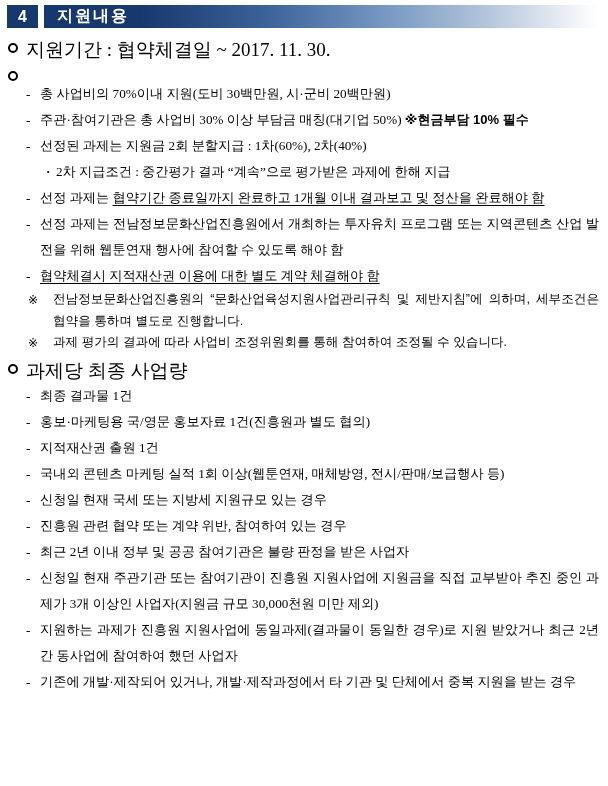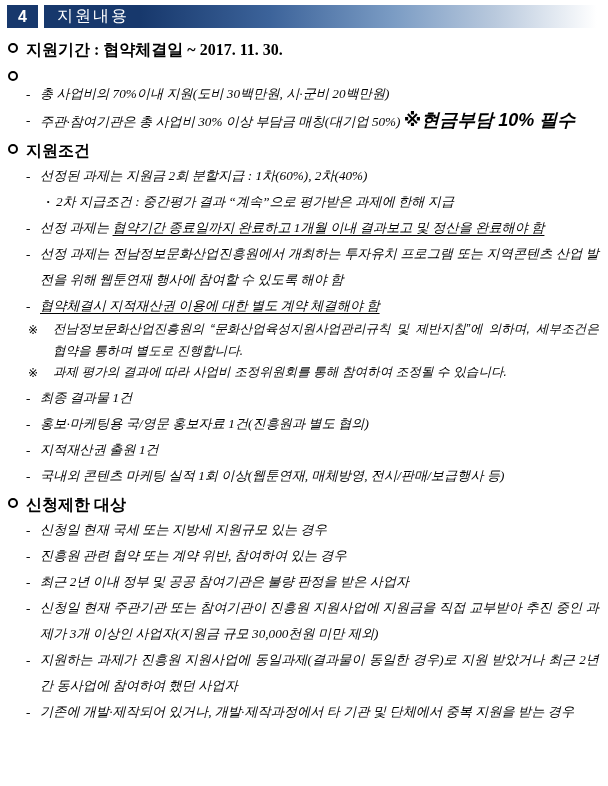--- a/index.html
+++ b/index.html
@@ -17,52 +17,52 @@
     font-family:"Liberation Sans","DejaVu Sans",sans-serif;
     font-weight:bold;font-size:16px;
     display:flex;align-items:center;justify-content:center;
   }
   .hdr-gap{flex:0 0 6px;}
   .hdr-bar{
     flex:1;
     background:linear-gradient(90deg,#17386c 0%,#17386c 17%,#3c639a 40%,#7b9cc4 62%,#b9c9dd 80%,#ffffff 98%);
     color:#fff;
     font-family:"Liberation Sans","DejaVu Sans",sans-serif;
-    font-weight:normal;font-size:16px;letter-spacing:2px;
+    font-weight:bold;font-size:16px;letter-spacing:2px;
     display:flex;align-items:center;padding-left:13px;
   }
   
   .content{padding:6px 9px 0 8px;}
   .section{margin:0;}
   .sec-heading{
     display:flex;align-items:flex-start;
-    font-weight:bold;font-size:16px;line-height:25px;
+    font-weight:normal;font-size:19px;line-height:25px;
     margin-top:3px;
   }
   .ring{
     flex:0 0 10px;width:10px;height:10px;border:2.2px solid #000;border-radius:50%;
     margin:6px 8px 0 0;box-sizing:border-box;
   }
   .item{display:flex;align-items:flex-start;font-size:13.2px;line-height:26px;}
   .item .marker{flex:0 0 14px;text-align:left;}
   .item.m-dash{margin-left:18px;}
   .item.m-dot{margin-left:38px;}
   .item.m-dot .marker{flex:0 0 10px;font-weight:bold;}
   .item.m-note{margin-left:20px;}
   .item.m-note .marker{flex:0 0 25px;}
-  .item .txt{flex:1;text-align:justify;font-style:italic;}
+  .item .txt{flex:1;text-align:justify;}
   .item.m-note{
     font-family:"Liberation Sans","DejaVu Sans",sans-serif;
     font-size:12.6px;line-height:21.5px;
   }
   .item.m-note .marker{font-size:12px;padding-top:1px;}
   .seg-u{text-decoration:underline;text-underline-offset:3px;}
   .seg-bg{
     font-family:"Liberation Sans","DejaVu Sans",sans-serif;
-    font-weight:bold;font-size:18px;
+    font-weight:bold;font-size:13px;
   }
 </style>
 </head>
 <body>
 
 <div class="hdr">
   <div class="hdr-num">4</div>
   <div class="hdr-gap"></div>
   <div class="hdr-bar">
     <span>지원내용</span>
@@ -83,24 +83,20 @@
       <div class="item m-dash">
         <span class="marker">-</span>
         <span class="txt"><span>총 사업비의 70%이내 지원(도비 30백만원, 시·군비 20백만원)</span></span>
       </div>
       <div class="item m-dash">
         <span class="marker">-</span>
         <span class="txt"><span>주관·참여기관은 총 사업비 30% 이상 부담금 매칭(대기업 50%) </span><span class="seg-bg">※현금부담 10% 필수</span></span>
       </div>
     </div>
     <div class="section">
-      <div class="sec-heading">
-        <span class="ring"></span>
-        <span>지원조건</span>
-      </div>
       <div class="item m-dash">
         <span class="marker">-</span>
         <span class="txt"><span>선정된 과제는 지원금 2회 분할지급 : 1차(60%), 2차(40%)</span></span>
       </div>
       <div class="item m-dot">
         <span class="marker">·</span>
         <span class="txt"><span>2차 지급조건 : 중간평가 결과 “계속”으로 평가받은 과제에 한해 지급</span></span>
       </div>
       <div class="item m-dash">
         <span class="marker">-</span>
@@ -117,42 +113,42 @@
       <div class="item m-note">
         <span class="marker">※</span>
         <span class="txt"><span>전남정보문화산업진흥원의 “문화산업육성지원사업관리규칙 및 제반지침”에 의하며, 세부조건은 협약을 통하며 별도로 진행합니다.</span></span>
       </div>
       <div class="item m-note">
         <span class="marker">※</span>
         <span class="txt"><span>과제 평가의 결과에 따라 사업비 조정위원회를 통해 참여하여 조정될 수 있습니다.</span></span>
       </div>
     </div>
     <div class="section">
+      <div class="sec-heading">
+        <span class="ring"></span>
+        <span>과제당 최종 사업량</span>
+      </div>
       <div class="item m-dash">
         <span class="marker">-</span>
         <span class="txt"><span>최종 결과물 1건</span></span>
       </div>
       <div class="item m-dash">
         <span class="marker">-</span>
         <span class="txt"><span>홍보·마케팅용 국/영문 홍보자료 1건(진흥원과 별도 협의)</span></span>
       </div>
       <div class="item m-dash">
         <span class="marker">-</span>
         <span class="txt"><span>지적재산권 출원 1건</span></span>
       </div>
       <div class="item m-dash">
         <span class="marker">-</span>
         <span class="txt"><span>국내외 콘텐츠 마케팅 실적 1회 이상(웹툰연재, 매체방영, 전시/판매/보급행사 등)</span></span>
       </div>
     </div>
     <div class="section">
-      <div class="sec-heading">
-        <span class="ring"></span>
-        <span>신청제한 대상</span>
-      </div>
       <div class="item m-dash">
         <span class="marker">-</span>
         <span class="txt"><span>신청일 현재 국세 또는 지방세 지원규모 있는 경우</span></span>
       </div>
       <div class="item m-dash">
         <span class="marker">-</span>
         <span class="txt"><span>진흥원 관련 협약 또는 계약 위반, 참여하여 있는 경우</span></span>
       </div>
       <div class="item m-dash">
         <span class="marker">-</span>

